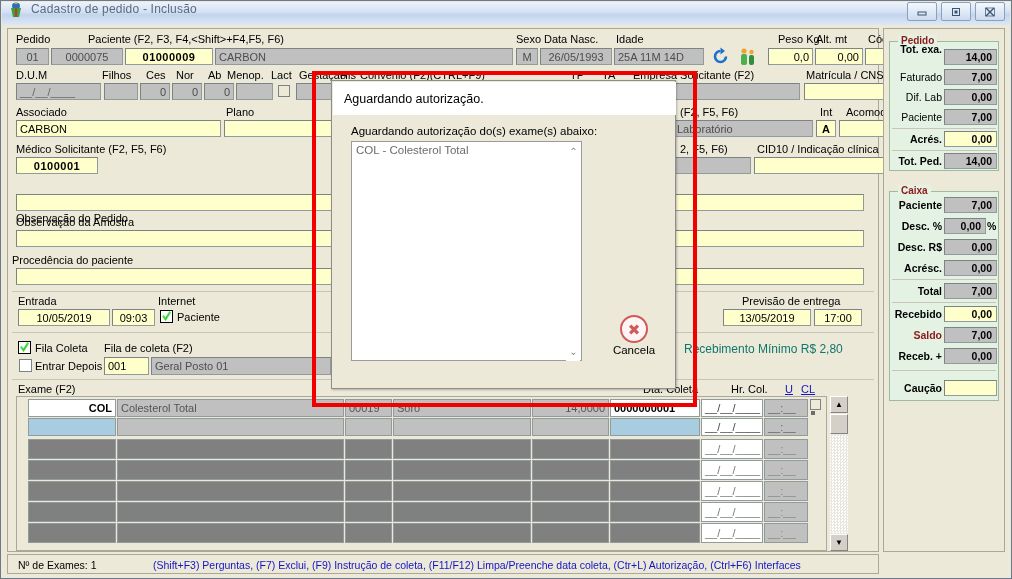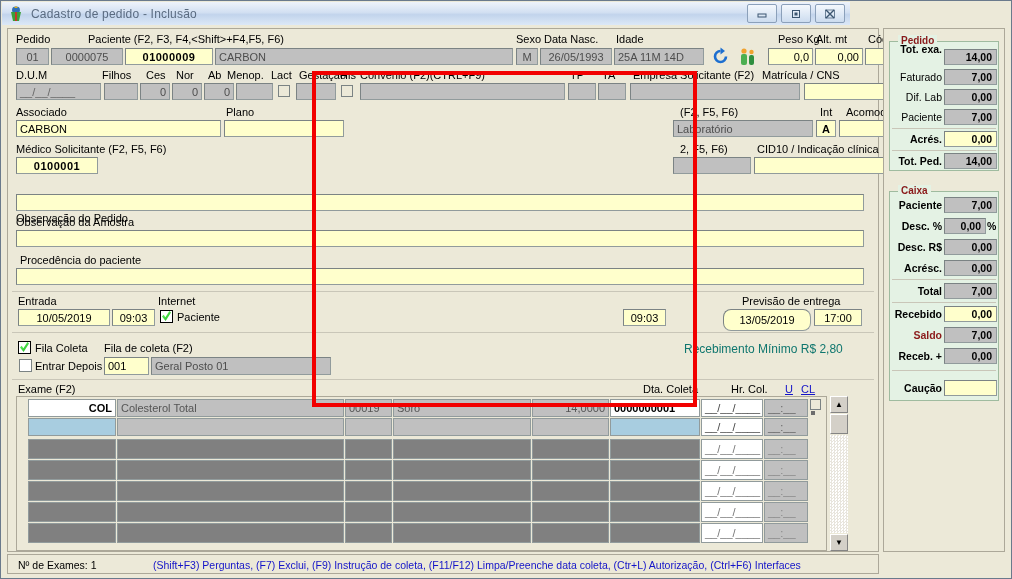--- a/index.html
+++ b/index.html
@@ -6,23 +6,23 @@
   body{
     width:1012px;height:579px;overflow:hidden;
     font-family:"Liberation Sans",sans-serif;
     font-size:11px;color:#000;background:#d4d0c8;
     -webkit-font-smoothing:none;
   }
   .app{position:absolute;left:0;top:0;width:1012px;height:579px;
        background:#ece9d8;border:1px solid #6a7a8c;box-sizing:border-box;}
 
   
-  .titlebar{position:absolute;left:1px;top:1px;width:848px;height:23px;
+  .titlebar{position:absolute;left:1px;top:1px;width:1008px;height:23px;
     background:linear-gradient(to bottom,#eef3fb 0%,#d3e0f2 45%,#c2d4ec 55%,#dce8f7 100%);
-    border-bottom:1px solid #9cb0c8;display:flex;align-items:center;}
+    border-bottom:1px solid #9cb0c8;display:flex;align-items:flex-start;}
   .tb-icon{width:18px;height:16px;margin-left:5px;position:relative;flex:0 0 auto;}
   .tb-title{margin-left:6px;font-size:12px;color:#5a6b80;letter-spacing:.2px;}
   .tb-btns{margin-left:auto;margin-right:5px;display:flex;gap:4px;}
   .tb-btn{width:28px;height:17px;border:1px solid #8ba0ba;border-radius:2px;
     background:linear-gradient(to bottom,#f4f8fd,#ccdcef);
     display:flex;align-items:center;justify-content:center;color:#3b5570;font-size:10px;}
 
   
   .body{position:absolute;left:1px;top:24px;width:1008px;height:553px;background:#ece9d8;}
 
@@ -216,21 +216,21 @@
       <div class="lbl" style="left:168px;top:40px;">Nor</div>
       <div class="lbl" style="left:200px;top:40px;">Ab</div>
       <div class="lbl" style="left:219px;top:40px;">Menop.</div>
       <div class="lbl" style="left:263px;top:40px;">Lact</div>
       <div class="lbl" style="left:291px;top:40px;">Gestação</div>
       <div class="lbl" style="left:332px;top:40px;">His</div>
       <div class="lbl" style="left:352px;top:40px;">Convênio (F2)(CTRL+F9)</div>
       <div class="lbl" style="left:562px;top:40px;">TP</div>
       <div class="lbl" style="left:594px;top:40px;">TA</div>
       <div class="lbl" style="left:625px;top:40px;">Empresa Solicitante (F2)</div>
-      <div class="lbl" style="left:754px;top:40px;">Matrícula / CNS</div>
+      <div class="lbl" style="left:798px;top:40px;">Matrícula / CNS</div>
 
       <div class="fld ro" style="left:8px;top:54px;width:85px;height:17px;color:#666;">__/__/____</div>
       <div class="fld ro r" style="left:96px;top:54px;width:34px;height:17px;"></div>
       <div class="fld ro r" style="left:132px;top:54px;width:30px;height:17px;">0</div>
       <div class="fld ro r" style="left:164px;top:54px;width:30px;height:17px;">0</div>
       <div class="fld ro r" style="left:196px;top:54px;width:30px;height:17px;">0</div>
       <div class="fld ro" style="left:228px;top:54px;width:37px;height:17px;"></div>
       <div class="chk" style="left:270px;top:56px;"></div>
       <div class="fld ro" style="left:288px;top:54px;width:40px;height:17px;"></div>
       <div class="chk" style="left:333px;top:56px;"></div>
@@ -255,35 +255,35 @@
       <div class="lbl" style="left:672px;top:114px;">2, F5, F6)</div>
       <div class="lbl" style="left:749px;top:114px;">CID10 / Indicação clínica</div>
       <div class="fld c" style="left:8px;top:128px;width:82px;height:17px;font-weight:bold;letter-spacing:.5px;">0100001</div>
       <div class="fld ro" style="left:665px;top:128px;width:78px;height:17px;"></div>
       <div class="fld" style="left:746px;top:128px;width:210px;height:17px;"></div>
 
       <div class="lbl" style="left:8px;top:151px;margin-top:32px;">Observação do Pedido</div>
       <div class="fld" style="left:8px;top:165px;width:848px;height:17px;"></div>
       <div class="lbl" style="left:8px;top:187px;">Observação da Amostra</div>
       <div class="fld" style="left:8px;top:201px;width:848px;height:17px;"></div>
-      <div class="lbl" style="left:12px;top:225px;">Procedência do paciente</div>
+      <div class="lbl" style="left:4px;top:225px;">Procedência do paciente</div>
       <div class="fld" style="left:8px;top:239px;width:848px;height:17px;"></div>
 
       <div class="sep" style="left:4px;top:262px;width:862px;"></div>
 
       <div class="lbl" style="left:10px;top:266px;">Entrada</div>
       <div class="lbl" style="left:150px;top:266px;">Internet</div>
       <div class="fld c" style="left:10px;top:280px;width:92px;height:17px;">10/05/2019</div>
       <div class="fld c" style="left:104px;top:280px;width:43px;height:17px;">09:03</div>
       <div class="chkmark" style="left:152px;top:281px;"></div>
       <div class="lbl" style="left:169px;top:282px;">Paciente</div>
 
       <div class="lbl" style="left:734px;top:266px;">Previsão de entrega</div>
       <div class="fld c" style="left:615px;top:280px;width:43px;height:17px;">09:03</div>
-      <div class="fld c" style="left:715px;top:280px;width:88px;height:22px;border-radius:8px;">13/05/2019</div>
+      <div class="fld c" style="left:715px;top:280px;width:88px;height:17px;">13/05/2019</div>
       <div class="fld c" style="left:806px;top:280px;width:48px;height:17px;">17:00</div>
       <div class="stext red" style="left:676px;top:313px;font-size:12px;">Recebimento Mínimo R$ 2,80</div>
 
       <div class="sep" style="left:4px;top:303px;width:862px;"></div>
 
       <div class="chkmark" style="left:10px;top:312px;"></div>
       <div class="lbl" style="left:27px;top:313px;">Fila Coleta</div>
       <div class="chk" style="left:11px;top:330px;width:13px;height:13px;background:#fff;"></div>
       <div class="lbl" style="left:27px;top:331px;">Entrar Depois</div>
       <div class="lbl" style="left:96px;top:313px;">Fila de coleta (F2)</div>
@@ -435,16 +435,31 @@
       <div class="tlbl" style="left:2px;top:321px;width:56px;font-weight:bold;">Receb. +</div>
       <div class="tfld" style="left:60px;top:319px;width:53px;">0,00</div>
 
       <div class="sep" style="left:8px;top:341px;width:104px;"></div>
       <div class="tlbl" style="left:2px;top:353px;width:56px;font-weight:bold;">Caução</div>
       <div class="tfld ed" style="left:60px;top:351px;width:53px;"></div>
     </div>
 
   </div>
 
+  <div class="modal">
+    <div class="modal-head">Aguardando autorização.</div>
+    <div class="modal-sub">Aguardando autorização do(s) exame(s) abaixo:</div>
+    <div class="modal-list">
+      <div class="modal-listitem">COL - Colesterol Total</div>
+      <div class="mlsb">
+        <span style="top:3px;">⌃</span>
+        <span style="top:203px;">⌄</span>
+      </div>
+    </div>
+    <div class="modal-cancel">
+      <div class="circ no" style="width:28px;height:28px;font-size:15px;">✖</div>
+      <span>Cancela</span>
+    </div>
+  </div>
 
   <div class="redbox"></div>
 
 </div>
 
 </body></html>

